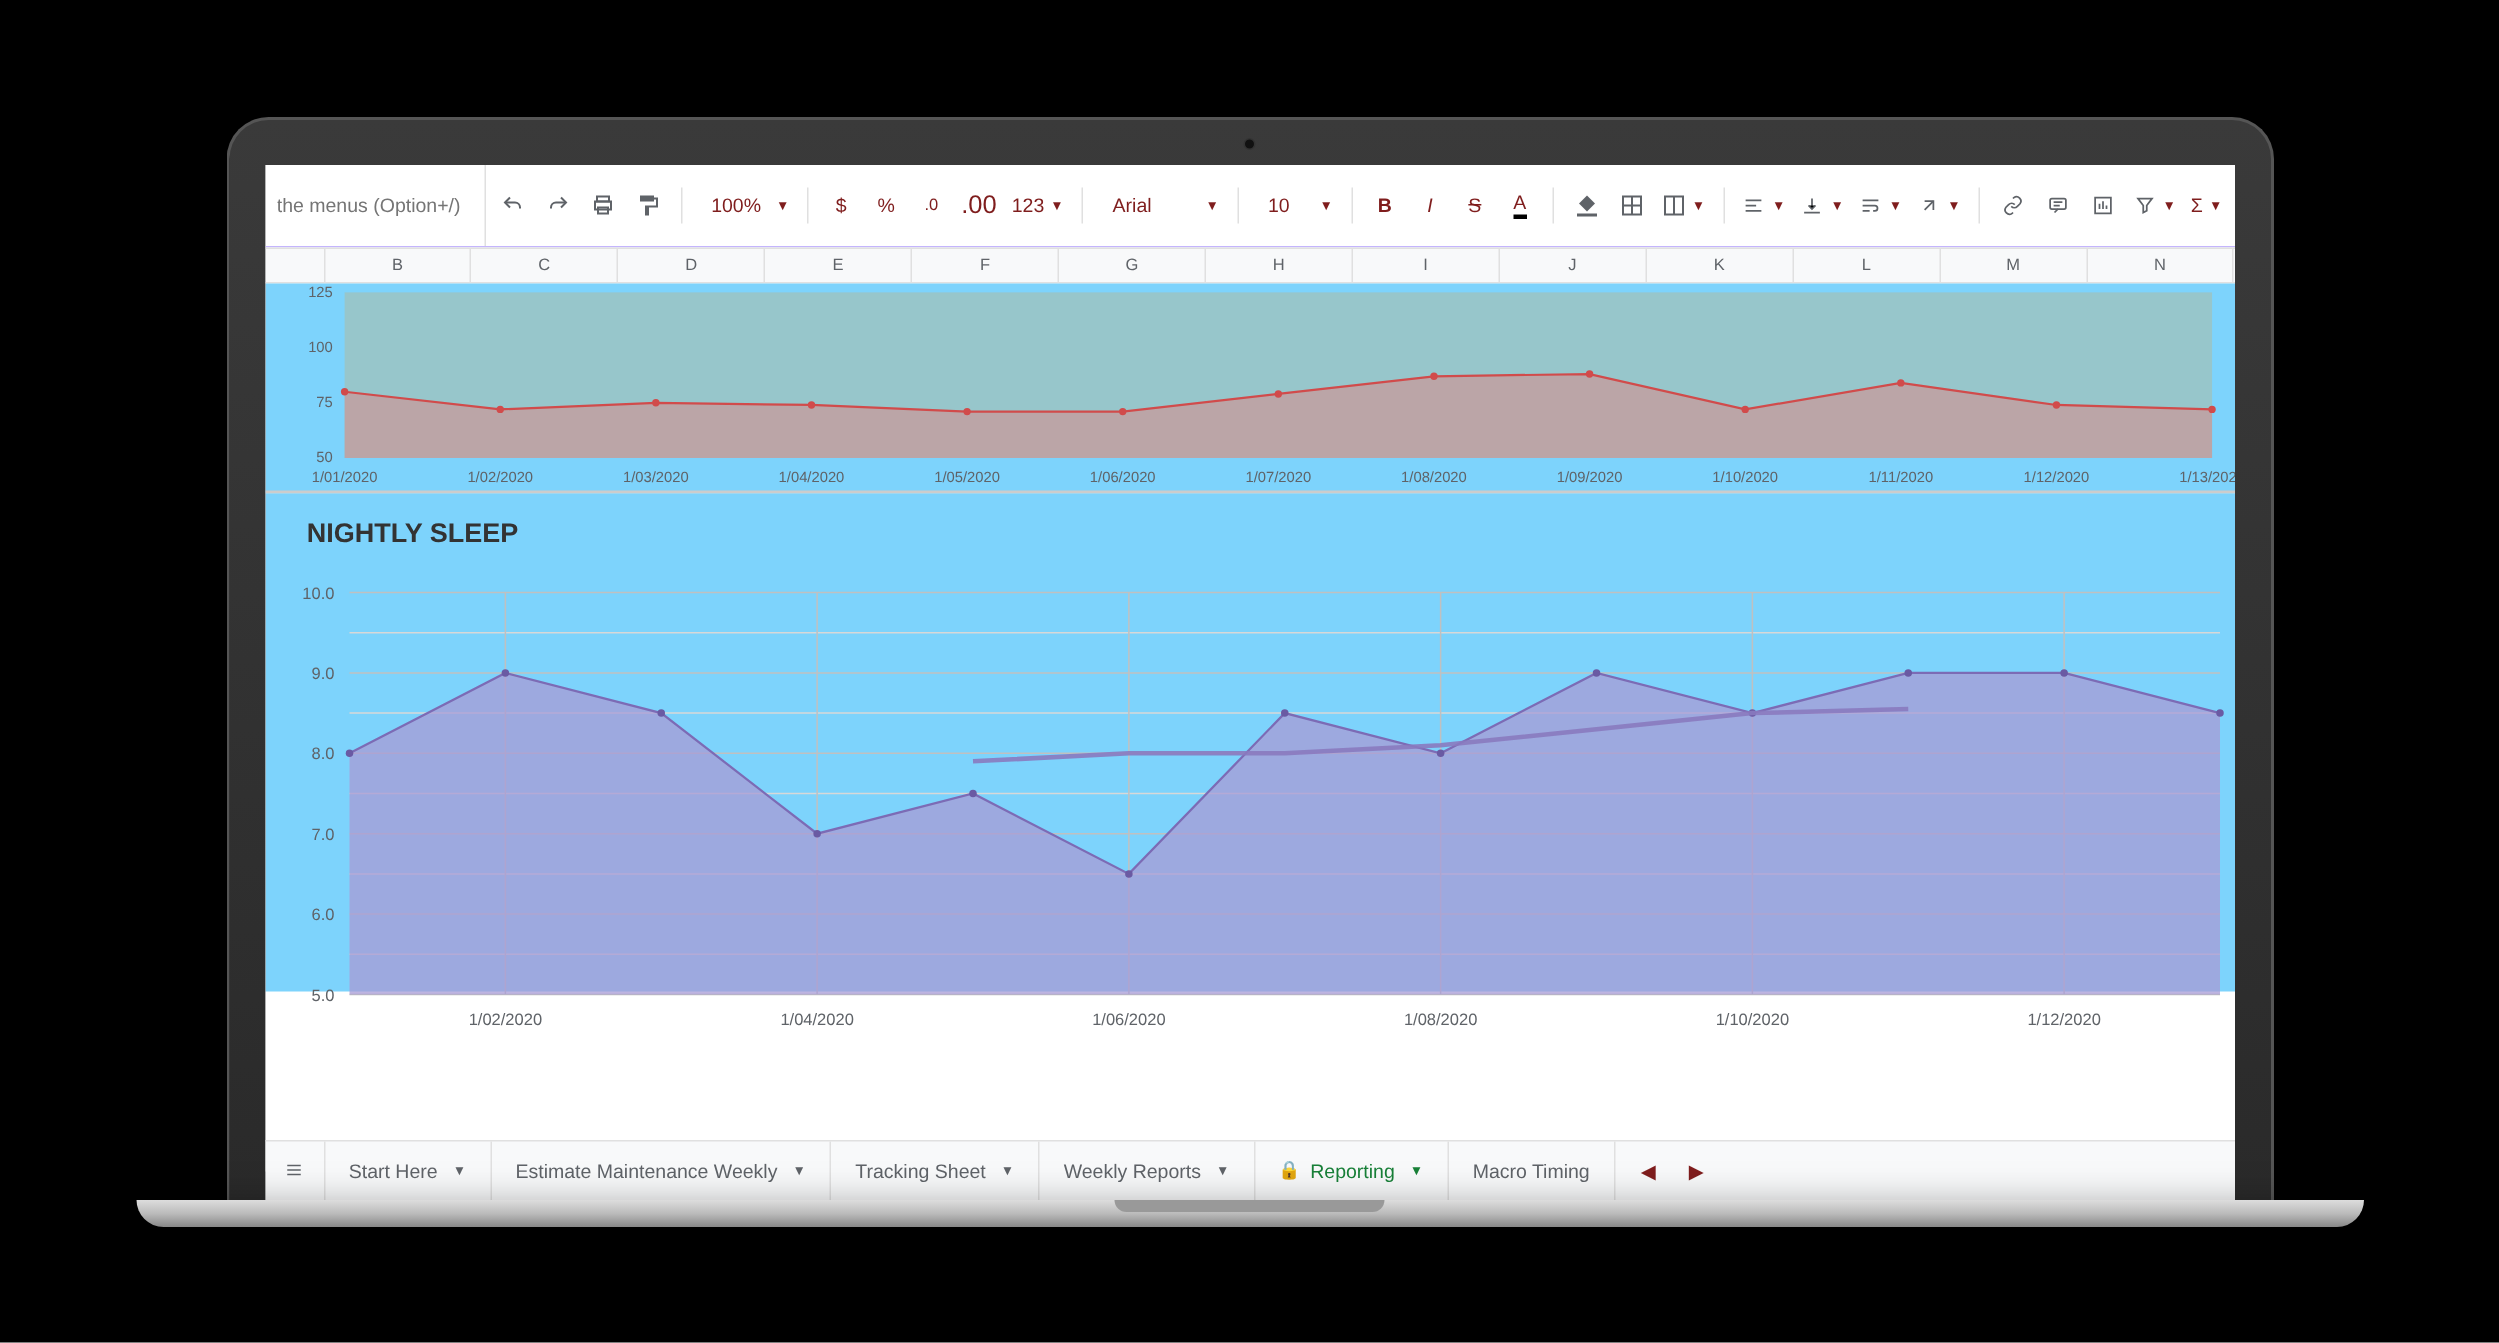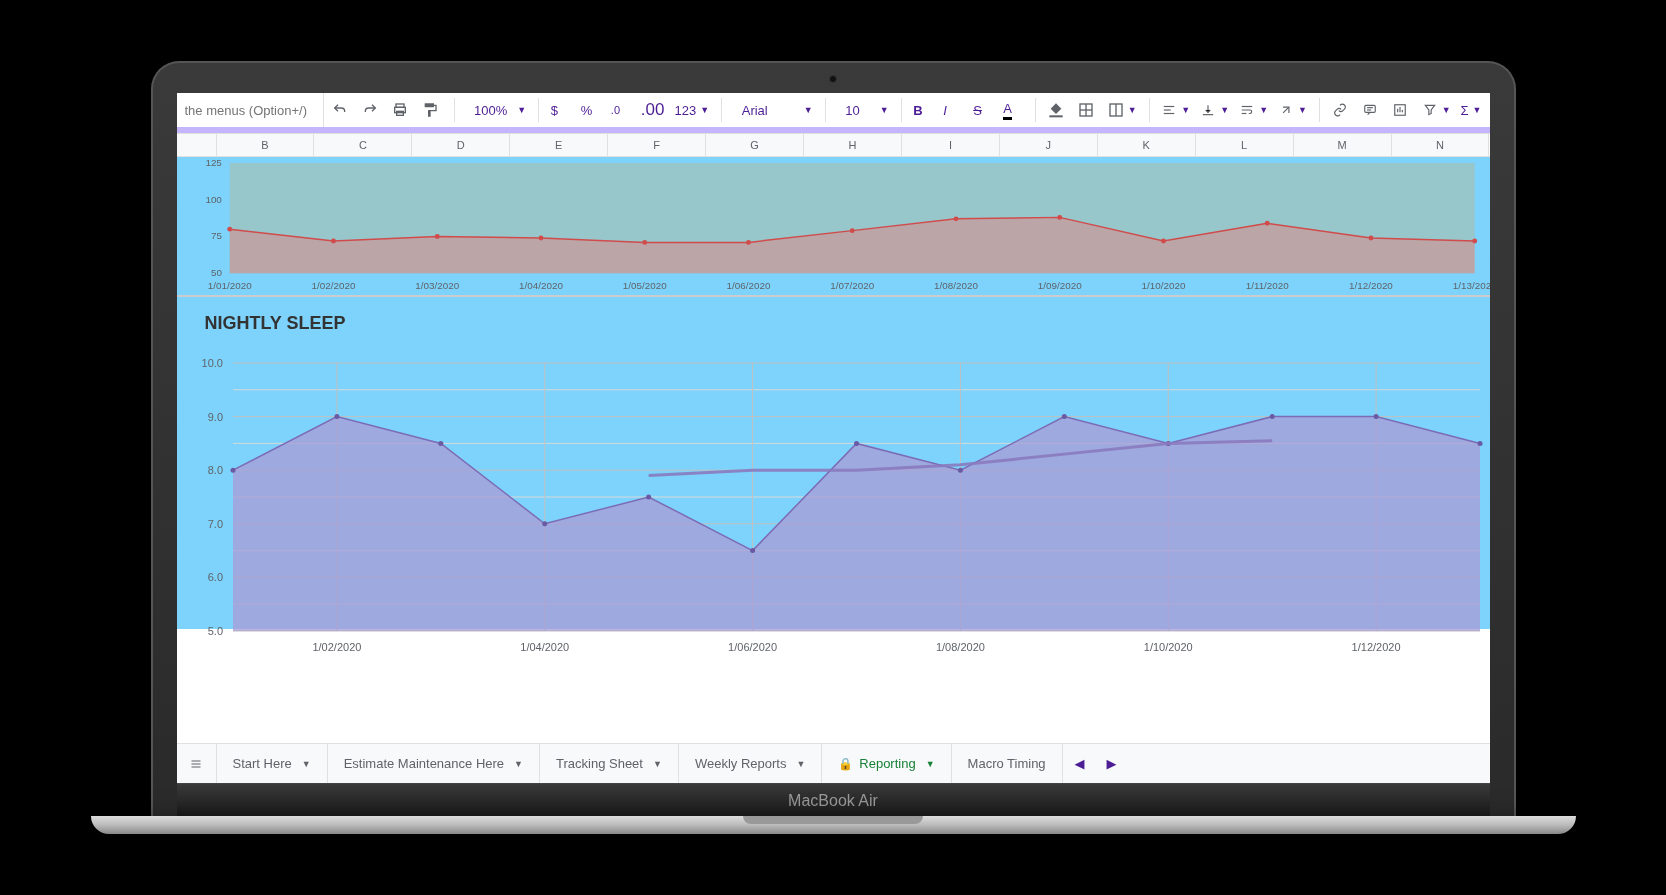--- a/index.html
+++ b/index.html
@@ -59,40 +59,40 @@
     transform: translateX(-50%);
     width: 180px; height: 8px;
     background: #999;
     border-radius: 0 0 12px 12px;
   }
 
   
   .toolbar {
     display: flex;
     align-items: center;
-    height: 40px;
+    height: 55px;
     background: #fff;
-    border-bottom: 6px solid #c4b5fd;
+    border-bottom: 1px solid #c4b5fd;
     font-size: 13px;
     color: #5f6368;
   }
   .searchbox {
     display: flex; align-items: center;
     padding: 0 8px;
     border-right: 1px solid #e0e0e0;
     height: 100%;
   }
   .searchbox input {
     border: none; outline: none;
     font-size: 13px; color: #5f6368;
     width: 130px;
   }
   .tool-group { display: flex; align-items: center; padding: 0 8px; gap: 10px; }
   .sep { width: 1px; height: 24px; background: #e0e0e0; margin: 0 4px; }
-  .tbtn { display: inline-flex; align-items: center; min-width: 20px; height: 24px; cursor: pointer; color: #4c1d95; }
+  .tbtn { display: inline-flex; align-items: center; justify-content: center; min-width: 20px; height: 24px; cursor: pointer; color: #7f1d1d; }
   .dropdown-label { padding: 0 6px 0 8px; }
   .caret { font-size: 9px; margin-left: 4px; }
 
   
   .colheaders {
     display: flex;
     height: 24px;
     background: #f8f9fa;
     border-bottom: 1px solid #e0e0e0;
     border-top: 1px solid #e0e0e0;
@@ -438,21 +438,21 @@
               <line x1="3" y1="6" x2="21" y2="6"></line>
               <line x1="3" y1="12" x2="21" y2="12"></line>
               <line x1="3" y1="18" x2="21" y2="18"></line>
             </svg>
         </div>
         <div class="sheet-tab">
             <span>Start Here</span>
             <span class="caret">▼</span>
           </div>
         <div class="sheet-tab">
-            <span>Estimate Maintenance Here</span>
+            <span>Estimate Maintenance Weekly</span>
             <span class="caret">▼</span>
           </div>
         <div class="sheet-tab">
             <span>Tracking Sheet</span>
             <span class="caret">▼</span>
           </div>
         <div class="sheet-tab">
             <span>Weekly Reports</span>
             <span class="caret">▼</span>
           </div>
@@ -464,18 +464,17 @@
         <div class="sheet-tab">
             <span>Macro Timing</span>
           </div>
         <div class="tab-nav">
           <span class="tbtn">◀</span>
           <span class="tbtn">▶</span>
         </div>
       </div>
 
     </div>
-    <div class="laptop-base-label">MacBook Air</div>
   </div>
   <div class="laptop-bottom">
     <div class="laptop-notch"></div>
   </div>
 </div>
 
 </body></html>

